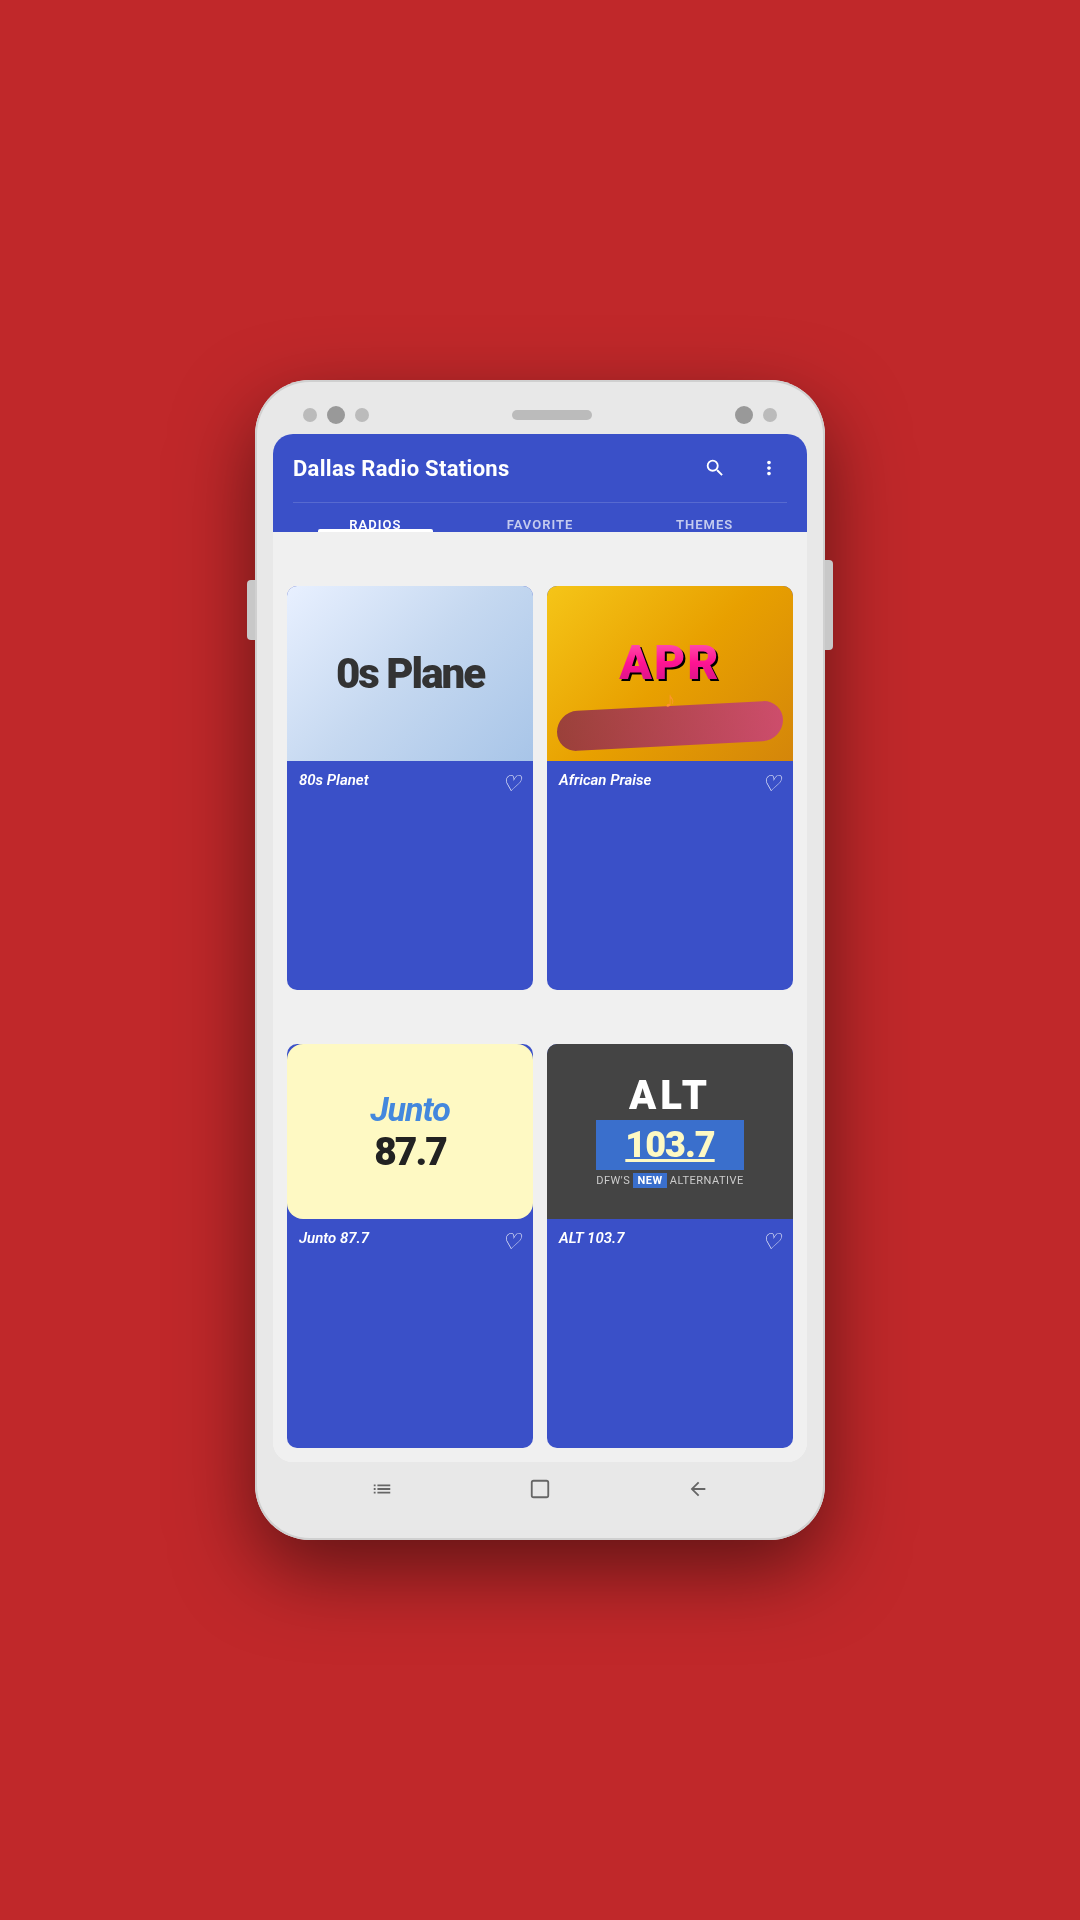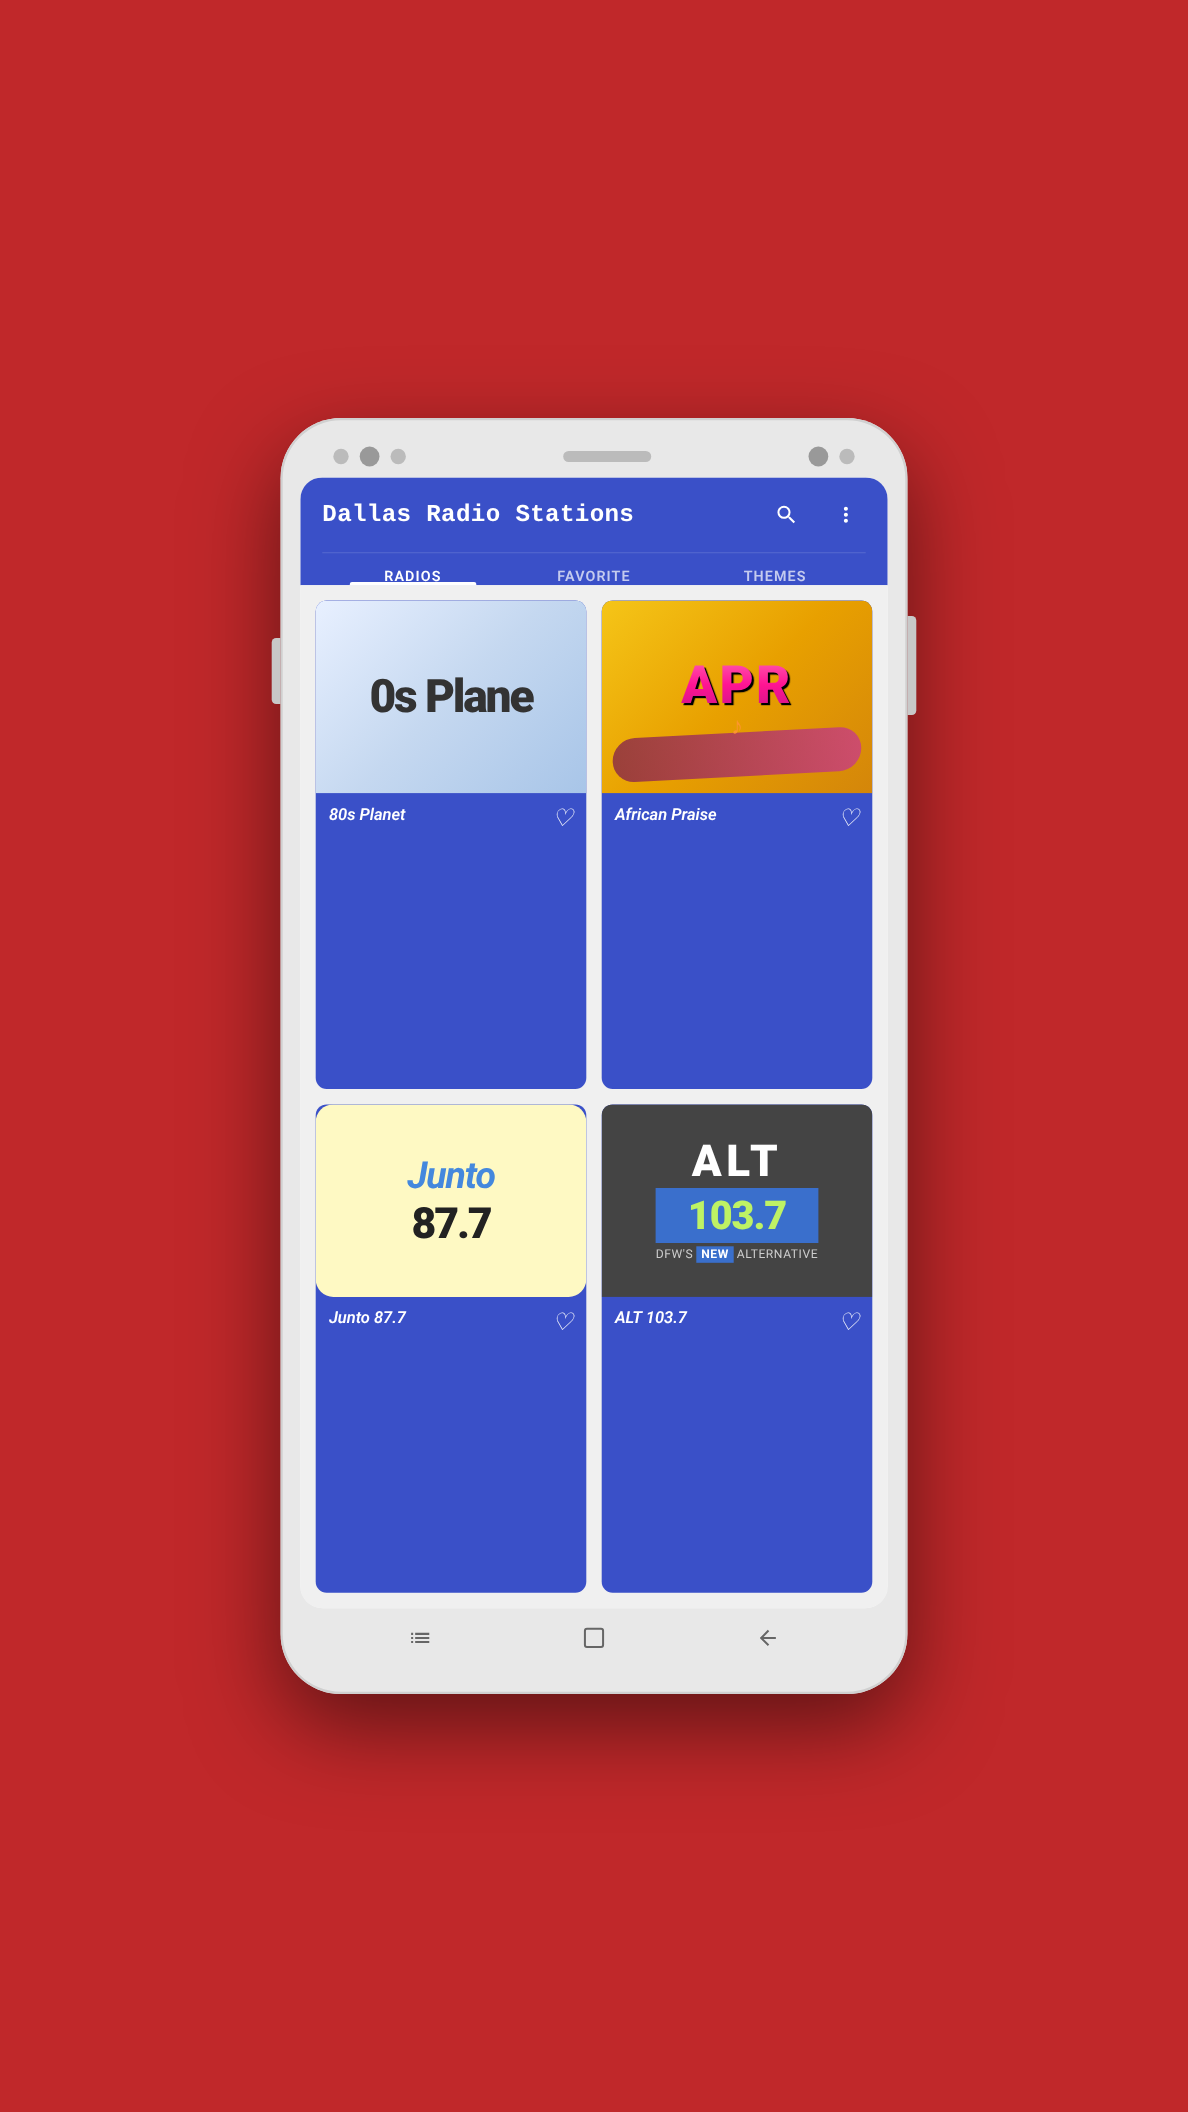--- a/index.html
+++ b/index.html
@@ -75,21 +75,20 @@
       background: #3a50c8;
       padding: 16px 20px 0;
       flex-shrink: 0;
     }
 
     .app-bar-title-row {
       display: flex;
       align-items: center;
       justify-content: space-between;
       padding-bottom: 16px;
-      font-family: Liberation Mono, monospace;
     }
 
     .app-title {
       color: white;
       font-size: 22px;
       font-weight: 700;
       letter-spacing: 0.3px;
     }
 
     .app-bar-icons {
@@ -154,20 +153,21 @@
       overflow: hidden;
     }
 
     .station-card {
       background: #3a50c8;
       border-radius: 10px;
       overflow: hidden;
       display: flex;
       flex-direction: column;
       cursor: pointer;
+      margin-top: 40px;
     }
 
     .station-image {
       width: 100%;
       height: 175px;
       overflow: hidden;
       position: relative;
       flex-shrink: 0;
     }
 
@@ -253,22 +253,23 @@
 
     .alt-box {
       background: #3a6fcc;
       padding: 4px 10px;
       margin: 4px 0;
     }
 
     .alt-freq {
       font-size: 36px;
       font-weight: 900;
-      color: #bef264;
+      color: #fef9c3;
       letter-spacing: -1px;
+      text-decoration: underline;
     }
 
     .alt-tagline {
       font-size: 11px;
       color: #ccc;
       letter-spacing: 0.5px;
     }
 
     .alt-tagline span {
       background: #3a6fcc;

